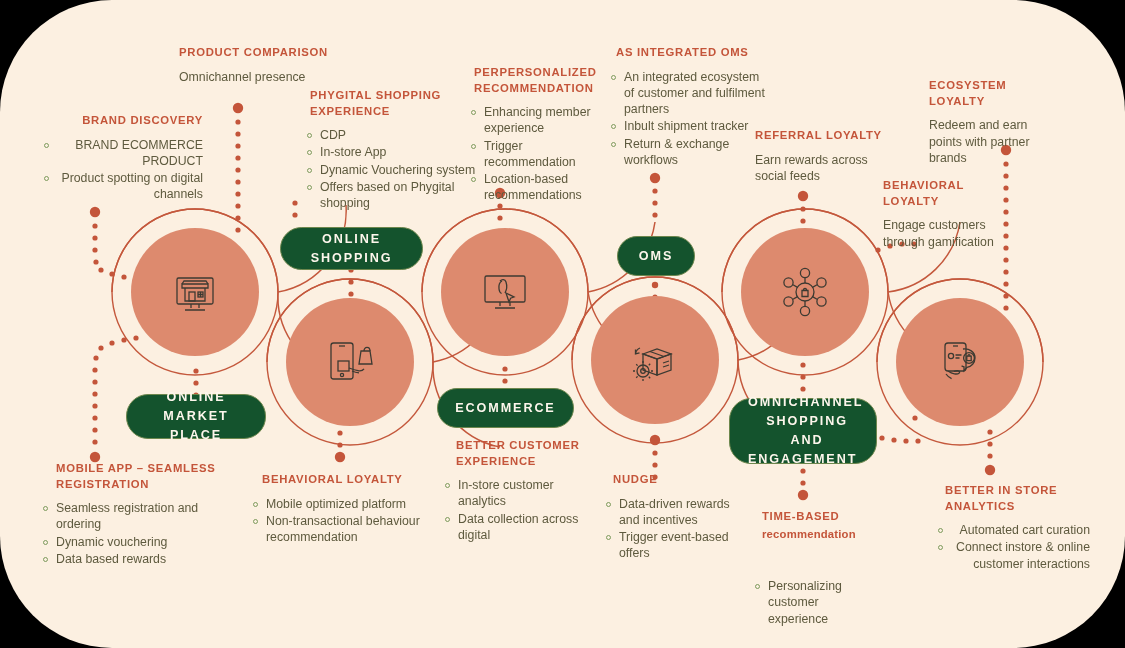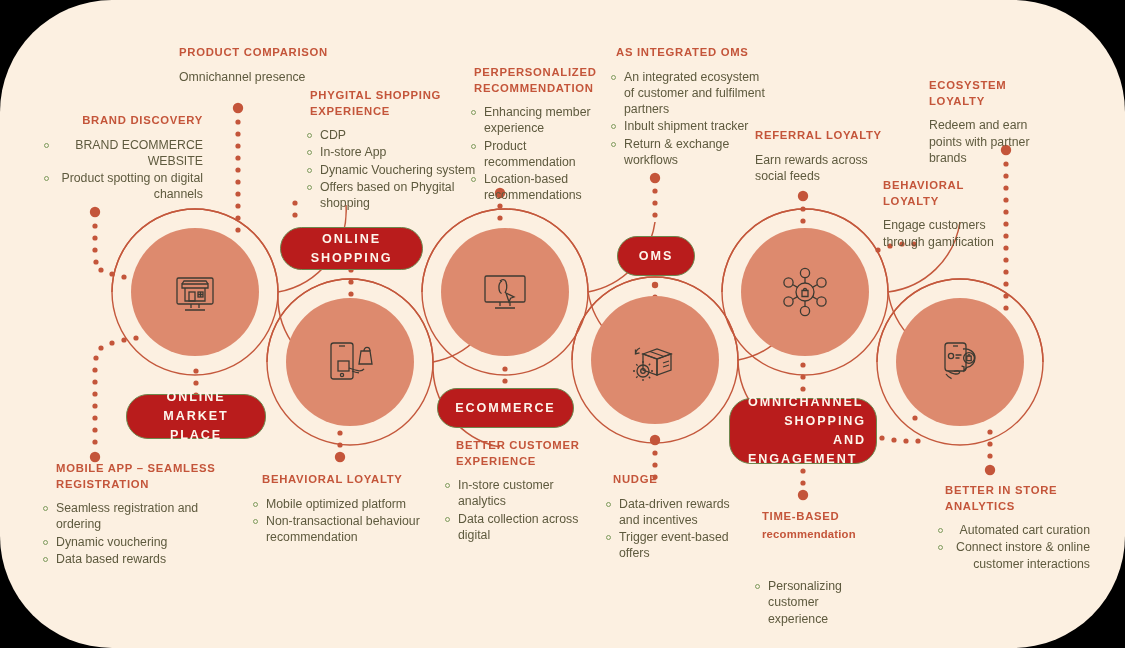--- a/index.html
+++ b/index.html
@@ -58,21 +58,21 @@
     position:absolute;
     border-radius:50%;
     background:#dd8a6e;
     display:flex;align-items:center;justify-content:center;
   }
   .node svg{display:block;}
 
   
   .pill{
     position:absolute;
-    background:#b91c1c;
+    background:#14532d;
     border:1.6px solid #6d874d;
     border-radius:22px;
     color:#fdf6ec;
     font-weight:bold;
     letter-spacing:1.9px;
     font-size:12.6px;
     line-height:19px;
     text-align:center;
     display:flex;align-items:center;justify-content:center;
     box-sizing:border-box;
@@ -377,30 +377,30 @@
 
   <div class="pill" style="left:126px;top:394px;width:140px;height:45px;flex-direction:column;">
     <span>ONLINE</span>
     <span>MARKET PLACE</span>
   </div>
 
   <div class="pill" style="left:437px;top:388px;width:137px;height:40px;">
     <span>ECOMMERCE</span>
   </div>
 
-  <div class="pill" style="left:729px;top:398px;width:148px;height:66px;flex-direction:column;text-align:right;align-items:flex-start;padding-left:18px;">
+  <div class="pill" style="left:729px;top:398px;width:148px;height:66px;flex-direction:column;text-align:center;align-items:flex-start;padding-left:18px;">
     <span>OMNICHANNEL</span>
     <span>SHOPPING AND</span>
     <span>ENGAGEMENT</span>
   </div>
 
   <div class="blk" style="left:43px;top:113px;width:160px;text-align:right;">
     <p class="hd">BRAND DISCOVERY</p>
     <ul>
-      <li>BRAND ECOMMERCE WEBSITE</li>
+      <li>BRAND ECOMMERCE PRODUCT</li>
       <li>Product spotting on digital channels</li>
     </ul>
   </div>
 
   <div class="blk" style="left:179px;top:45px;width:150px;">
     <p class="hd">PRODUCT COMPARISON</p>
     <p class="plain">Omnichannel presence</p>
   </div>
 
   <div class="blk" style="left:310px;top:88px;width:175px;">
@@ -410,21 +410,21 @@
       <li>In-store App</li>
       <li>Dynamic Vouchering system</li>
       <li>Offers based on Phygital shopping</li>
     </ul>
   </div>
 
   <div class="blk" style="left:474px;top:65px;width:130px;">
     <p class="hd">PERPERSONALIZED RECOMMENDATION</p>
     <ul style="margin-left:-4px;">
       <li>Enhancing member experience</li>
-      <li>Product recommendation</li>
+      <li>Trigger recommendation</li>
       <li>Location-based recommendations</li>
     </ul>
   </div>
 
   <div class="blk" style="left:616px;top:45px;width:150px;">
     <p class="hd">AS INTEGRATED OMS</p>
     <ul style="margin-left:-6px;">
       <li>An integrated ecosystem of customer and fulfilment partners</li>
       <li>Inbult shipment tracker</li>
       <li>Return &amp; exchange workflows</li>

